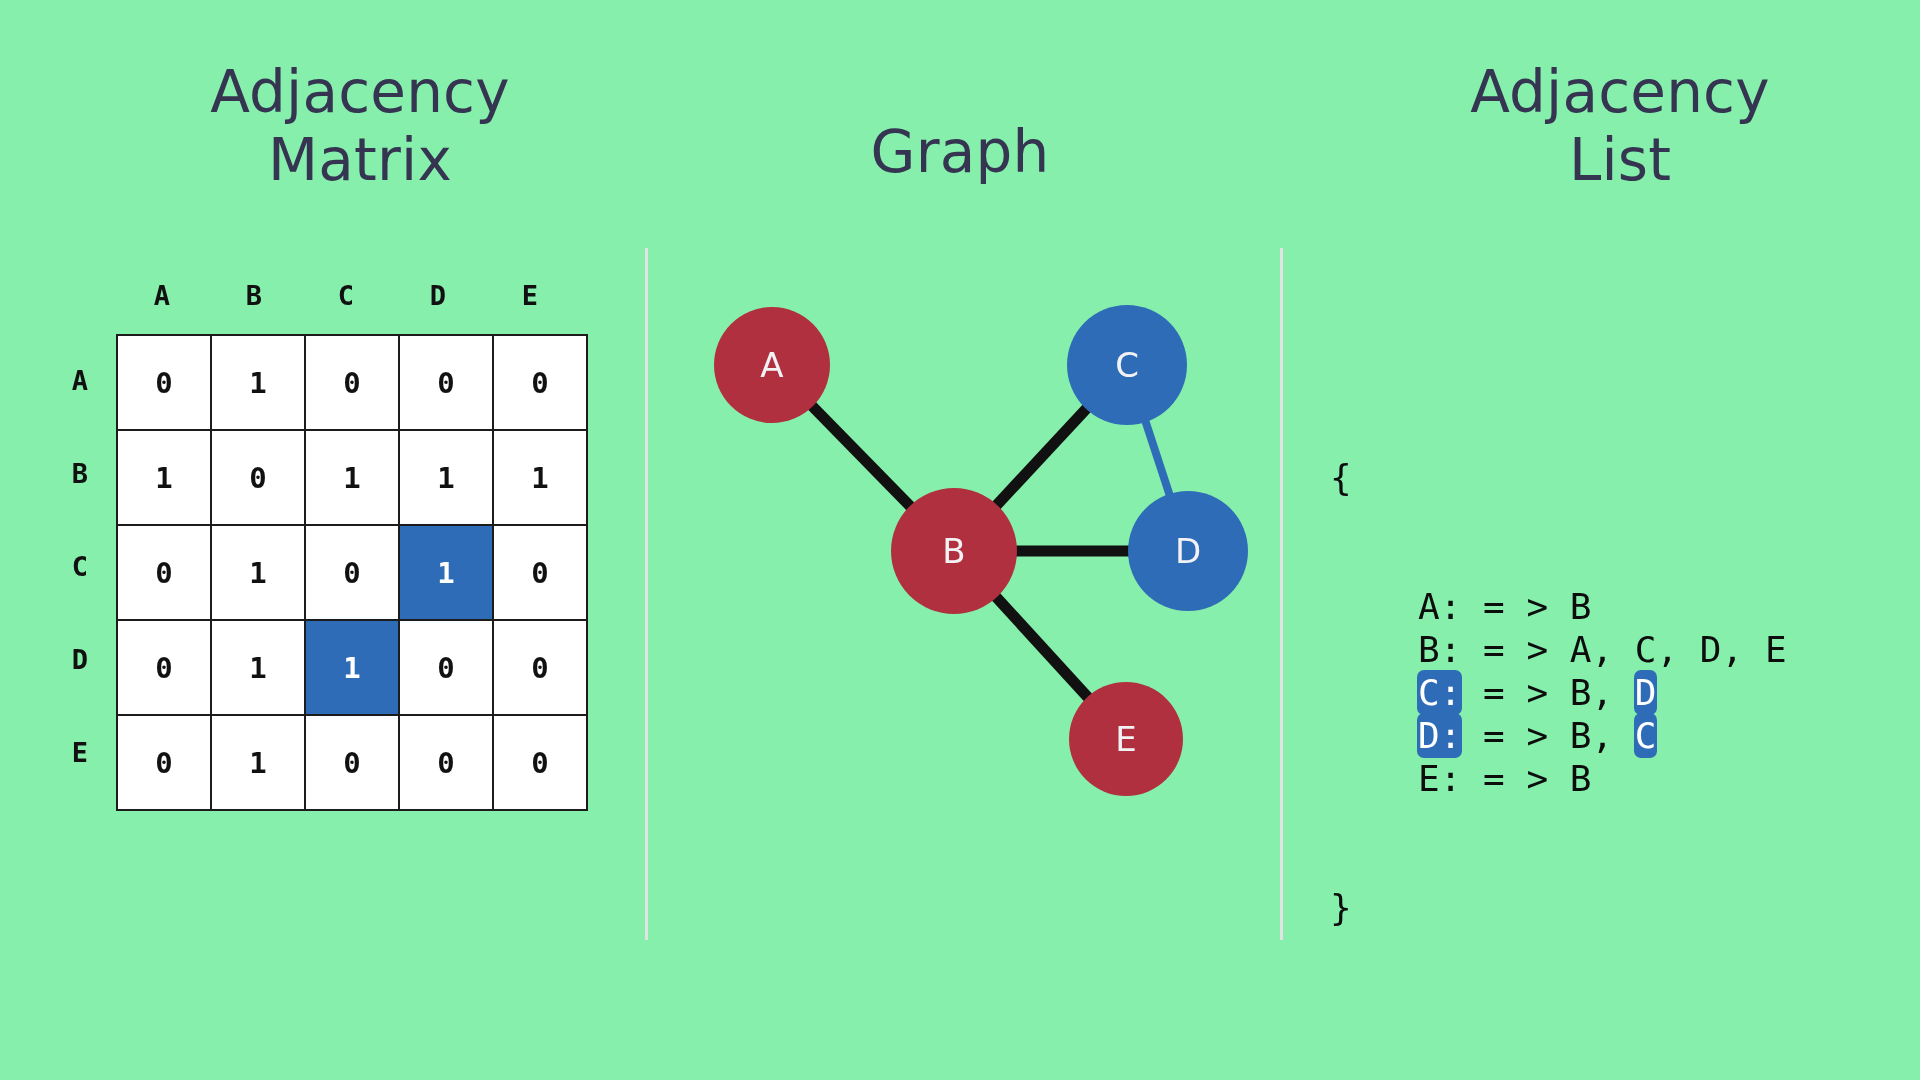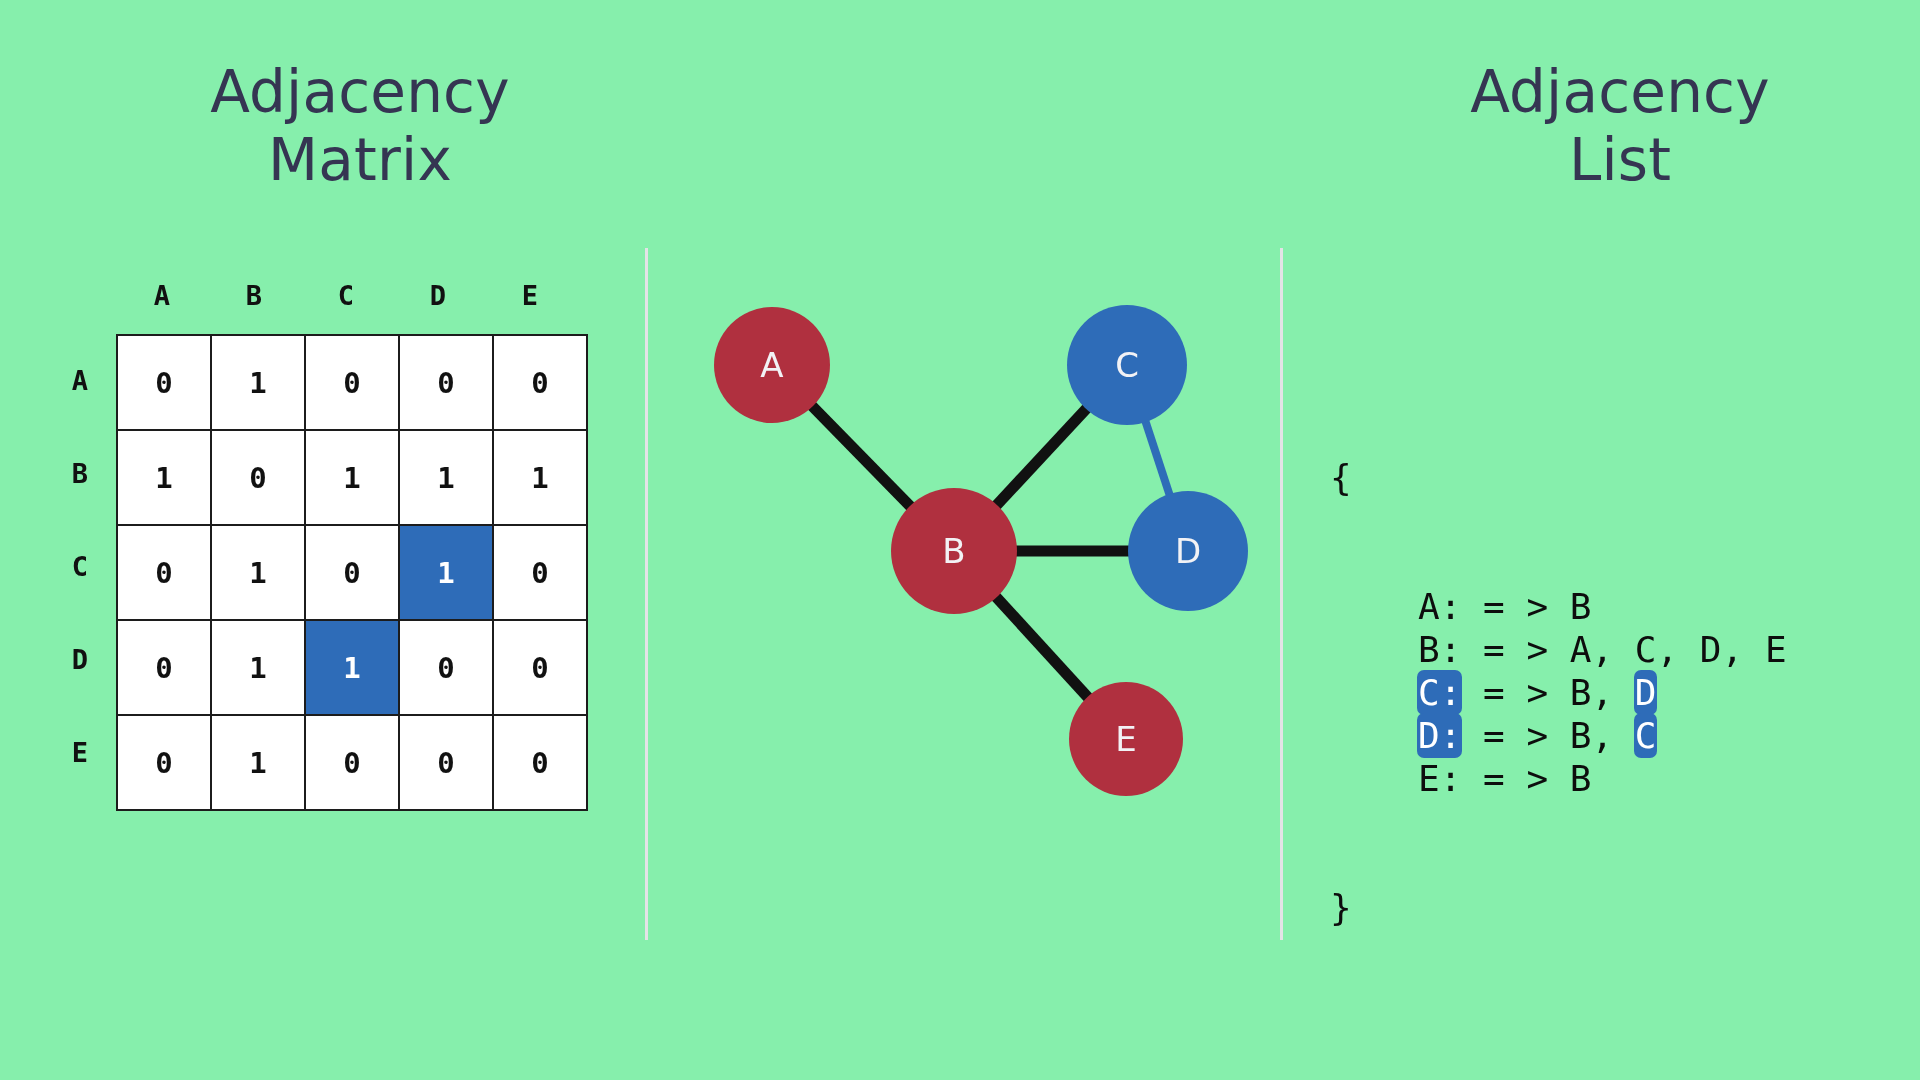--- a/index.html
+++ b/index.html
@@ -220,20 +220,21 @@
             <td class="cell">0</td>
             <td class="cell">1</td>
             <td class="cell">0</td>
             <td class="cell">0</td>
             <td class="cell">0</td>
           </tr>
         </tbody>
     </table>
   </div>
 
+  <div class="panel-title" id="title-graph">Graph</div>
 
   <div id="graph-wrap">
     <svg id="graph-svg" width="1920" height="1080" viewBox="0 0 1920 1080" style="left:-645px;">
       <g id="graph-edges">
           <line x1="772" y1="365" x2="954" y2="551" stroke="#111111" stroke-width="11" stroke-linecap="butt"></line>
           <line x1="954" y1="551" x2="1127" y2="365" stroke="#111111" stroke-width="11" stroke-linecap="butt"></line>
           <line x1="954" y1="551" x2="1188" y2="551" stroke="#111111" stroke-width="11" stroke-linecap="butt"></line>
           <line x1="954" y1="551" x2="1126" y2="739" stroke="#111111" stroke-width="11" stroke-linecap="butt"></line>
           <line x1="1127" y1="365" x2="1188" y2="551" stroke="#2e6cb8" stroke-width="8" stroke-linecap="butt"></line>
         </g>

